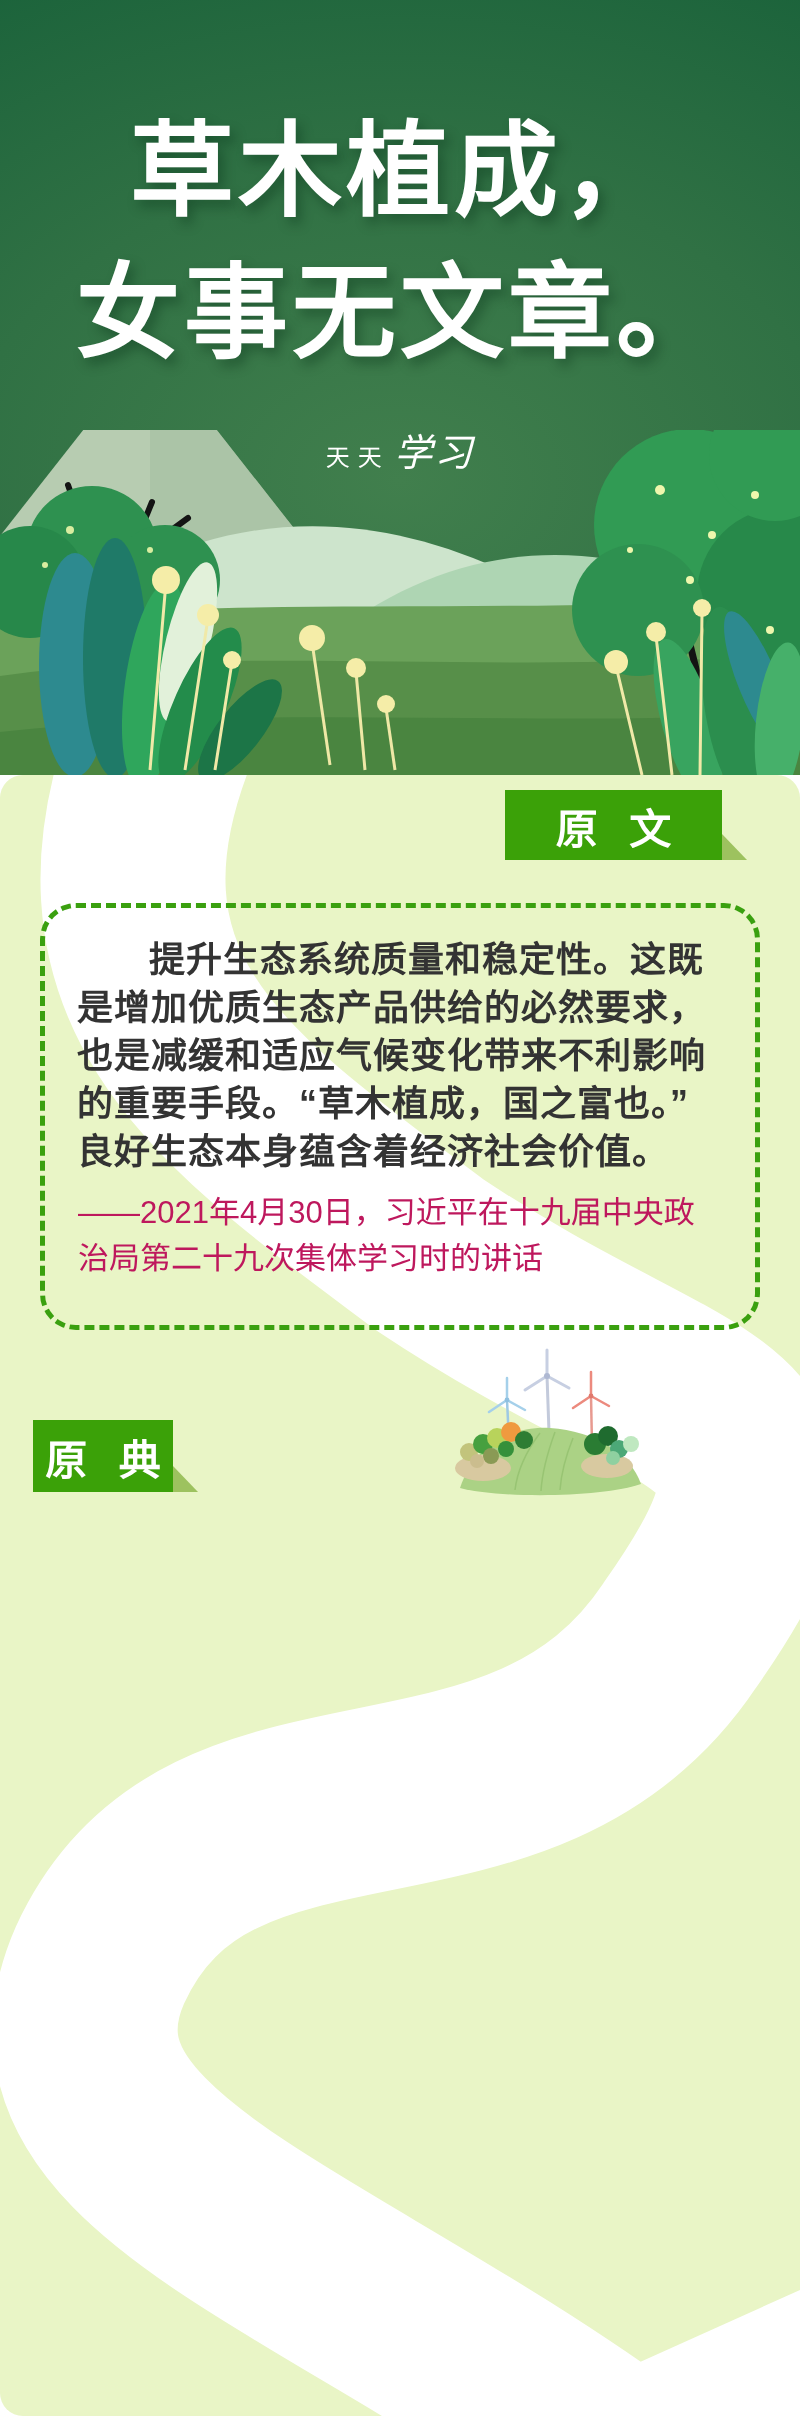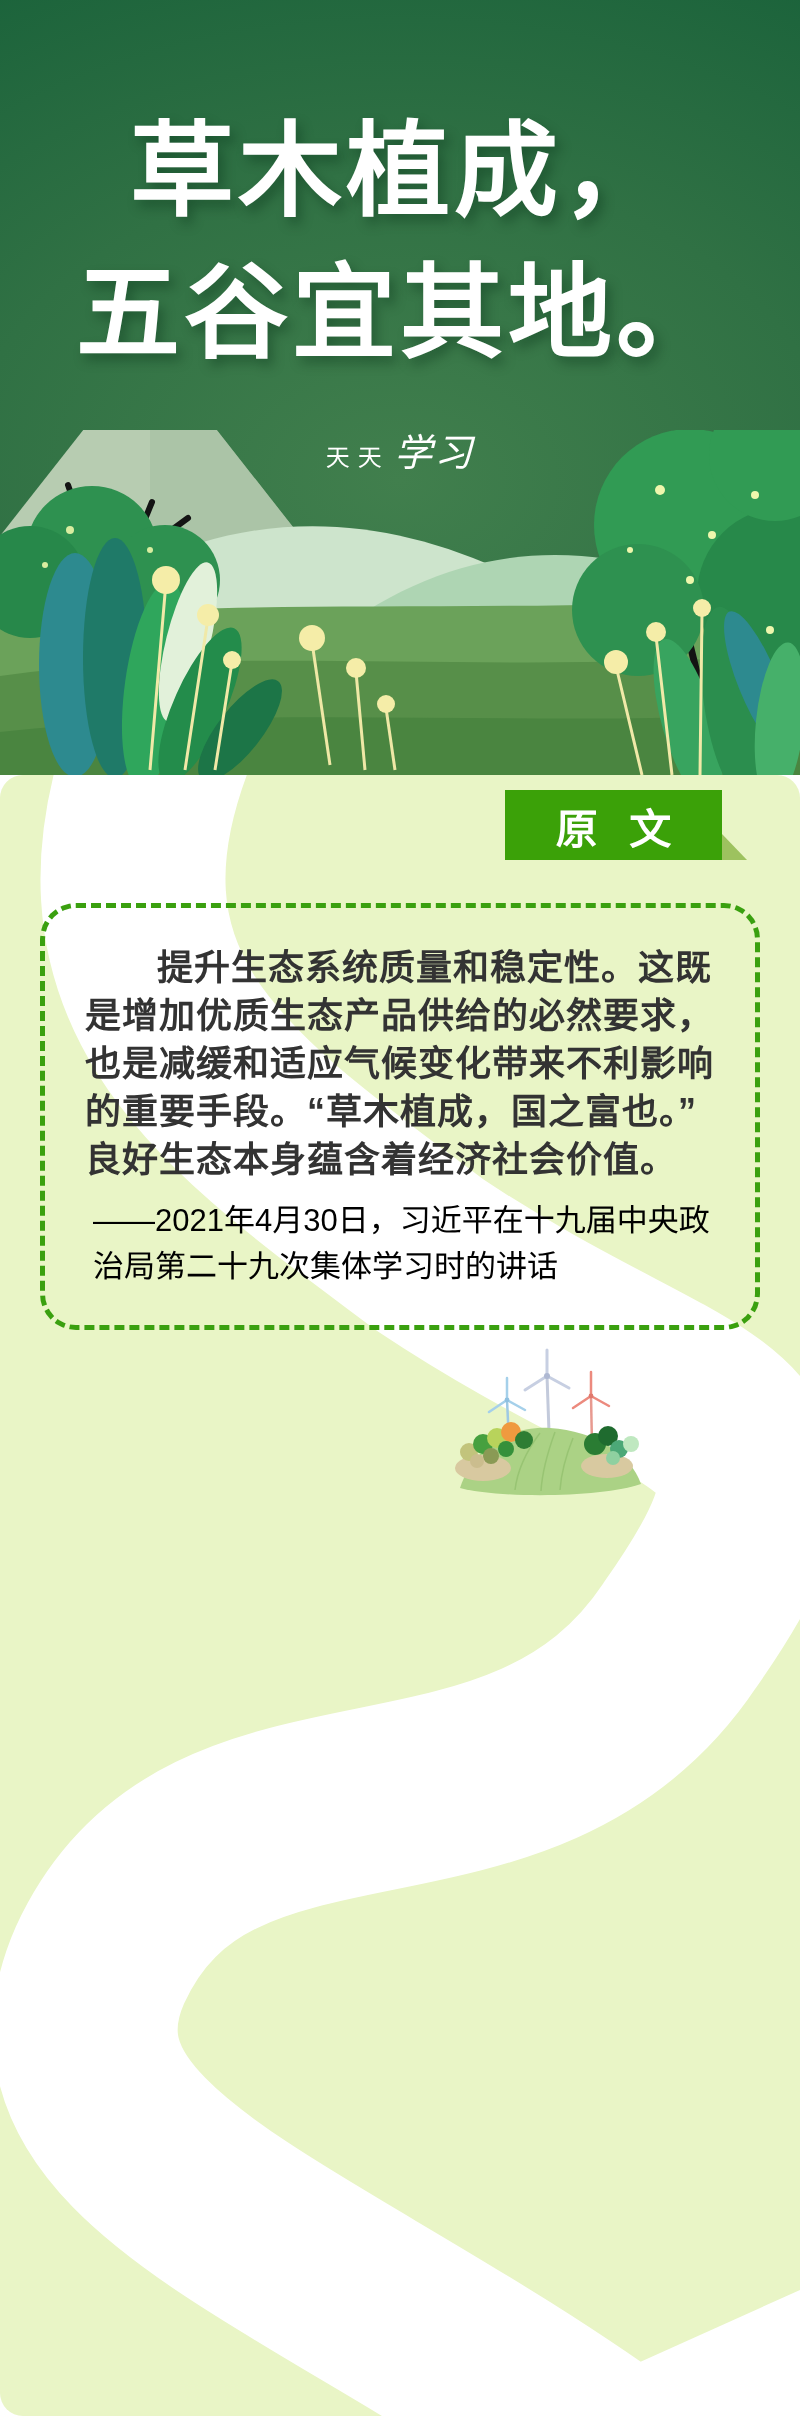--- a/index.html
+++ b/index.html
@@ -25,24 +25,24 @@
           font-weight:700;font-size:42px;letter-spacing:10px;text-indent:10px;}
   .banner .fold{position:absolute;right:-25px;bottom:0;width:25px;height:26px;background:#9dc25f;
                 clip-path:polygon(0 0,100% 100%,0 100%);}
   .banner-yuanwen{left:505px;top:15px;width:217px;height:70px;}
   .banner-yuandian{left:33px;top:645px;width:140px;height:72px;}
 
   .quote-box{position:absolute;left:40px;width:720px;box-sizing:border-box;
              border:5px dashed #3aa00f;border-radius:36px;padding:28px 32px 20px 32px;}
   .quote-box-1{top:128px;height:427px;}
   .quote-box-2{top:760px;height:713px;padding-top:34px;}
-  .quote-body{margin:8px;font-size:36px;font-weight:700;color:#333333;line-height:48px;
+  .quote-body{margin:0;font-size:36px;font-weight:700;color:#333333;line-height:48px;
               text-indent:2em;letter-spacing:1px;word-break:break-all;overflow-wrap:anywhere;}
   .quote-box-2 .quote-body{line-height:47px;}
-  .quote-attr{margin:14px 0 0 16px;font-size:31px;font-weight:400;color:#000000;line-height:46px;
+  .quote-attr{margin:14px 0 0 1px;font-size:31px;font-weight:400;color:#be185d;line-height:46px;
               word-break:break-all;overflow-wrap:anywhere;}
   .quote-attr.right{text-align:right;}
 
   .hill-illo{position:absolute;left:445px;top:573px;width:205px;height:155px;}
 
   
   .footer{position:absolute;left:0;top:1548px;width:800px;display:flex;align-items:flex-start;justify-content:center;gap:10px;}
   .cctv-logo{width:168px;height:58px;margin-top:6px;}
   .badge-wrap{position:relative;width:80px;height:62px;}
   .badge{position:relative;width:78px;height:40px;background:linear-gradient(#49a528,#3e951f);
@@ -55,21 +55,21 @@
                 background:rgba(60,70,40,.28);filter:blur(2px);}
 </style>
 </head>
 <body>
 
 <div class="poster">
 
   <div class="hero">
     <div class="hero-title">
       <div>草木植成，</div>
-      <div>五谷宜其地。</div>
+      <div>女事无文章。</div>
     </div>
     <div class="brand">
       <span class="brand-serif">天天</span>
       <span class="brand-script">学习</span>
     </div>
 
     <svg class="hero-art" viewBox="0 0 800 345">
 
       <g>
         <path d="M-70 195 L150 -85 L370 195 Z" fill="#b7ccb1"></path>
@@ -157,20 +157,24 @@
     <div class="banner banner-yuanwen">
       <span>原 文</span>
       <span class="fold"></span>
     </div>
 
     <div class="quote-box quote-box-1">
       <p class="quote-body">提升生态系统质量和稳定性。这既是增加优质生态产品供给的必然要求，也是减缓和适应气候变化带来不利影响的重要手段。“草木植成，国之富也。”良好生态本身蕴含着经济社会价值。</p>
       <p class="quote-attr">——2021年4月30日，习近平在十九届中央政治局第二十九次集体学习时的讲话</p>
     </div>
 
+    <div class="banner banner-yuandian">
+      <span>原 典</span>
+      <span class="fold"></span>
+    </div>
 
     <svg class="hill-illo" viewBox="0 0 205 155">
       <g>
         <path d="M102 28 L104 84" stroke="#c3cadb" stroke-width="3"></path>
         <path d="M102 28 L102 2 M102 28 L80 42 M102 28 L124 40" stroke="#c7cfe2" stroke-width="3" stroke-linecap="round"></path>
         <circle cx="102" cy="28" r="3" fill="#aeb8d2"></circle>
         <path d="M62 52 L64 94" stroke="#9ec9e4" stroke-width="2.5"></path>
         <path d="M62 52 L62 30 M62 52 L44 64 M62 52 L80 62" stroke="#a5d0ea" stroke-width="2.5" stroke-linecap="round"></path>
         <circle cx="62" cy="52" r="2.4" fill="#8fc0e0"></circle>
         <path d="M146 48 L147 97" stroke="#e89a90" stroke-width="2.5"></path>

